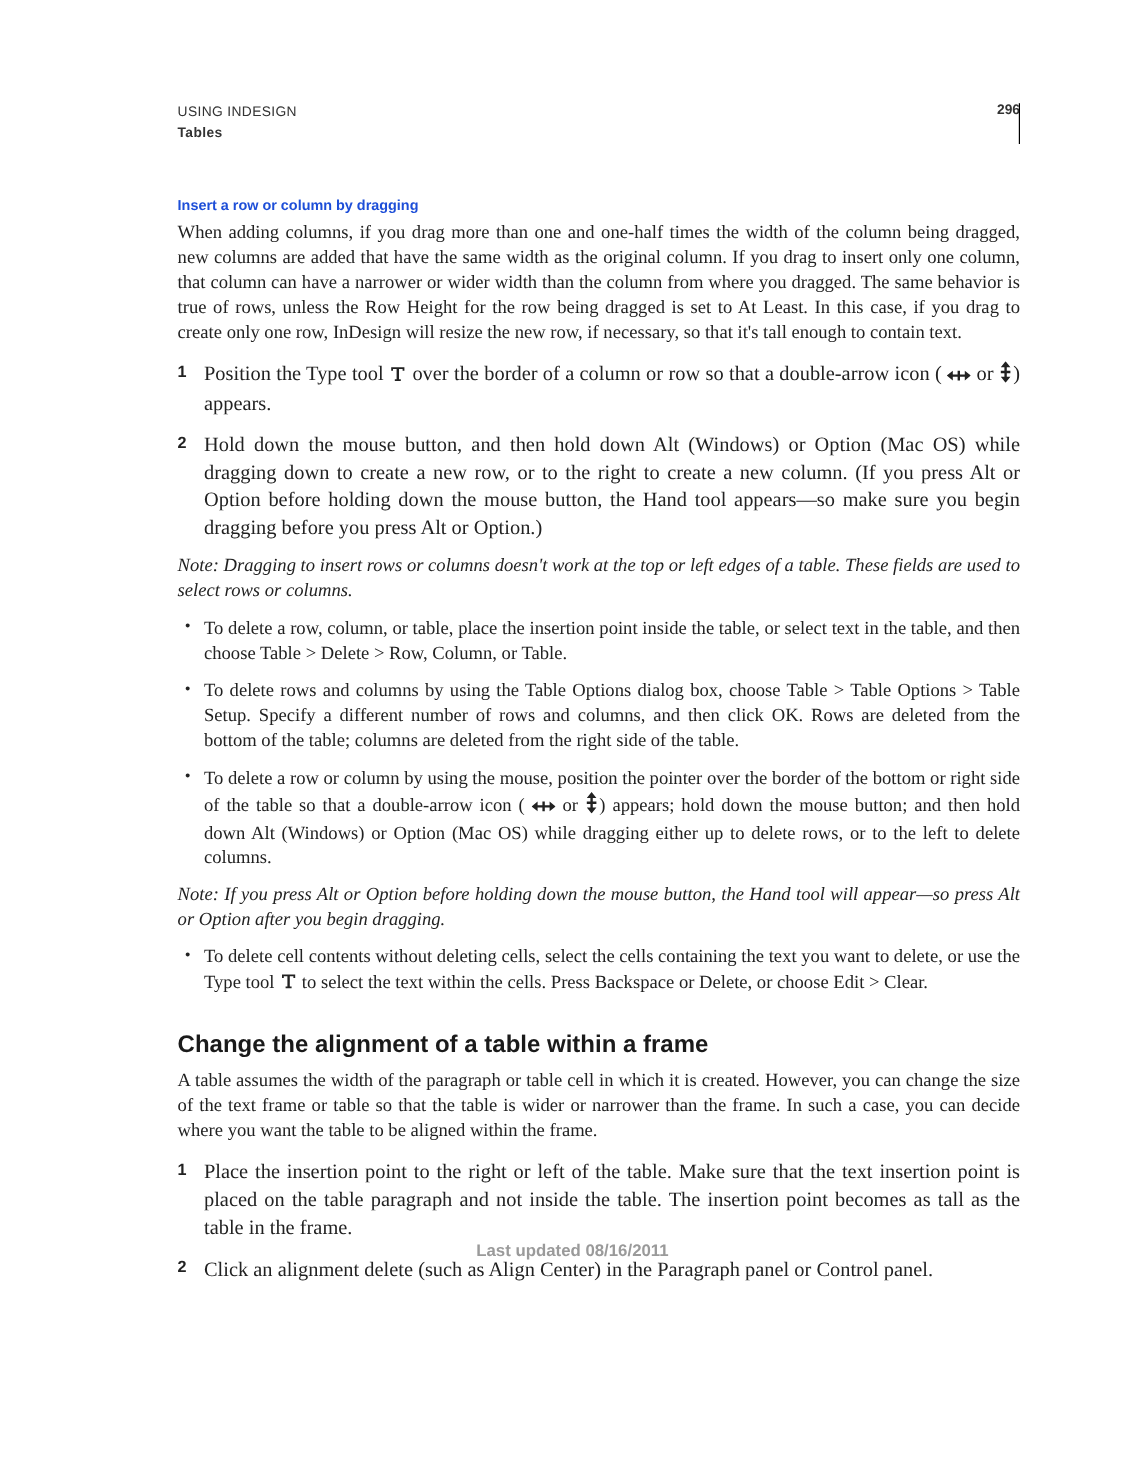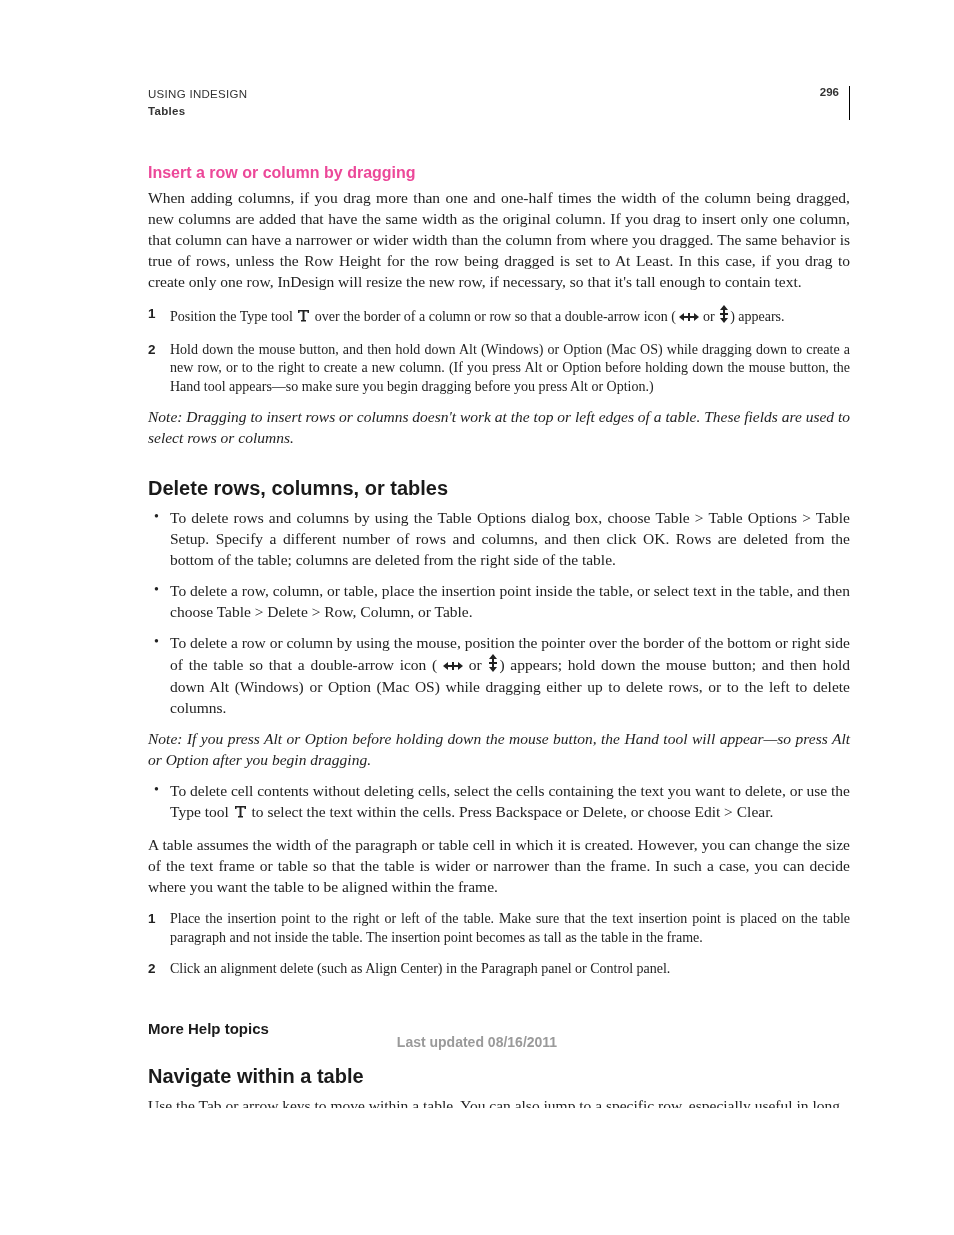--- a/index.html
+++ b/index.html
@@ -28,40 +28,40 @@
     top: 0;
     font-family: "Myriad Pro", "Segoe UI", Arial, sans-serif;
     font-size: 11.5px;
     letter-spacing: 0.3px;
     color: #333;
     line-height: 1.45;
   }
   .rh-left .line2 { font-weight: 700; }
   .rh-right {
     position: absolute;
-    right: 11px;
+    right: 0;
     top: 0;
     font-family: "Myriad Pro", "Segoe UI", Arial, sans-serif;
     font-size: 11.5px;
     font-weight: 700;
     color: #333;
   }
   .rh-rule {
     position: absolute;
     right: 0;
     top: 0;
     width: 1px;
     height: 34px;
     background: #000;
   }
   .h3 {
     font-family: "Myriad Pro", "Segoe UI", Arial, sans-serif;
     font-weight: 700;
-    font-size: 16px;
-    color: #ec4899;
+    font-size: 12px;
+    color: #1d4ed8;
     margin: 0 0 6px 0;
   }
   .h2 {
     font-family: "Myriad Pro", "Segoe UI", Arial, sans-serif;
     font-weight: 700;
     font-size: 20px;
     color: #1a1a1a;
     margin: 28px 0 8px 0;
   }
   .body, .list-text {
@@ -75,21 +75,21 @@
     list-style: none;
     padding: 0;
     margin: 6px 0 6px 0;
     counter-reset: step;
   }
   ol.steps > li {
     counter-increment: step;
     position: relative;
     padding-left: 22px;
     margin: 12px 0 10px 0;
-    font-size: 14px;
+    font-size: 17px;
     line-height: 1.35;
     text-align: justify;
   }
   ol.steps > li::before {
     content: counter(step);
     position: absolute;
     left: 0;
     top: 0;
     font-family: "Myriad Pro", "Segoe UI", Arial, sans-serif;
     font-weight: 700;
@@ -184,43 +184,43 @@
             <path d="M0 6 L5 2 L5 5 L9 5 L9 2 L11 2 L11 10 L9 10 L9 7 L5 7 L5 10 Z M11 5 L15 5 L15 2 L20 6 L15 10 L15 7 L11 7 Z" fill="#222"></path>
           </svg></span><span> or </span><span class="icon"><svg width="12" height="18" viewBox="0 0 12 18">
             <path d="M6 0 L10 5 L7 5 L7 8 L10 8 L10 10 L2 10 L2 8 L5 8 L5 5 L2 5 Z M5 10 L5 13 L2 13 L6 18 L10 13 L7 13 L7 10 Z" fill="#222"></path>
           </svg></span><span>) appears.</span>
     </li>
     <li><span>Hold down the mouse button, and then hold down Alt (Windows) or Option (Mac OS) while dragging down to create a new row, or to the right to create a new column. (If you press Alt or Option before holding down the mouse button, the Hand tool appears—so make sure you begin dragging before you press Alt or Option.)</span></li>
   </ol>
 
   <p class="note"><span class="label">Note:</span><span> Dragging to insert rows or columns doesn't work at the top or left edges of a table. These fields are used to select rows or columns.</span></p>
 
-  <div class="h2">Delete rows, columns, or tables</div>
   <ul class="bullets">
+    <li><span>To delete a row, column, or table, place the insertion point inside the table, or select text in the table, and then choose Table &gt; Delete &gt; Row, Column, or Table.</span></li>
     <li><span>To delete rows and columns by using the Table Options dialog box, choose Table &gt; Table Options &gt; Table Setup. Specify a different number of rows and columns, and then click OK. Rows are deleted from the bottom of the table; columns are deleted from the right side of the table.</span></li>
-    <li><span>To delete a row, column, or table, place the insertion point inside the table, or select text in the table, and then choose Table &gt; Delete &gt; Row, Column, or Table.</span></li>
     <li>
       <span>To delete a row or column by using the mouse, position the pointer over the border of the bottom or right side of the table so that a double-arrow icon ( </span><span class="icon"><svg width="20" height="12" viewBox="0 0 20 12">
             <path d="M0 6 L5 2 L5 5 L9 5 L9 2 L11 2 L11 10 L9 10 L9 7 L5 7 L5 10 Z M11 5 L15 5 L15 2 L20 6 L15 10 L15 7 L11 7 Z" fill="#222"></path>
           </svg></span><span> or </span><span class="icon"><svg width="12" height="18" viewBox="0 0 12 18">
             <path d="M6 0 L10 5 L7 5 L7 8 L10 8 L10 10 L2 10 L2 8 L5 8 L5 5 L2 5 Z M5 10 L5 13 L2 13 L6 18 L10 13 L7 13 L7 10 Z" fill="#222"></path>
           </svg></span><span>) appears; hold down the mouse button; and then hold down Alt (Windows) or Option (Mac OS) while dragging either up to delete rows, or to the left to delete columns.</span>
     </li>
   </ul>
 
   <p class="note"><span class="label">Note:</span><span> If you press Alt or Option before holding down the mouse button, the Hand tool will appear—so press Alt or Option after you begin dragging.</span></p>
 
   <ul class="bullets">
     <li>
       <span>To delete cell contents without deleting cells, select the cells containing the text you want to delete, or use the Type tool </span><span class="icon"><svg width="15" height="15" viewBox="0 0 15 15">
             <path d="M2 2 H13 V5 H11.5 V3.5 H8.5 V12 H10 V13.5 H5 V12 H6.5 V3.5 H3.5 V5 H2 Z" fill="#222"></path>
           </svg></span><span> to select the text within the cells. Press Backspace or Delete, or choose Edit &gt; Clear.</span>
     </li>
   </ul>
 
+  <div class="h2">Change the alignment of a table within a frame</div>
   <p class="body">A table assumes the width of the paragraph or table cell in which it is created. However, you can change the size of the text frame or table so that the table is wider or narrower than the frame. In such a case, you can decide where you want the table to be aligned within the frame.</p>
   <ol class="steps">
     <li><span>Place the insertion point to the right or left of the table. Make sure that the text insertion point is placed on the table paragraph and not inside the table. The insertion point becomes as tall as the table in the frame.</span></li>
     <li><span>Click an alignment delete (such as Align Center) in the Paragraph panel or Control panel.</span></li>
   </ol>
 
   <div class="more-help">More Help topics</div>
 
   <div class="h2">Navigate within a table</div>
   <p class="body" style="text-align:left">Use the Tab or arrow keys to move within a table. You can also jump to a specific row, especially useful in long tables.</p>

